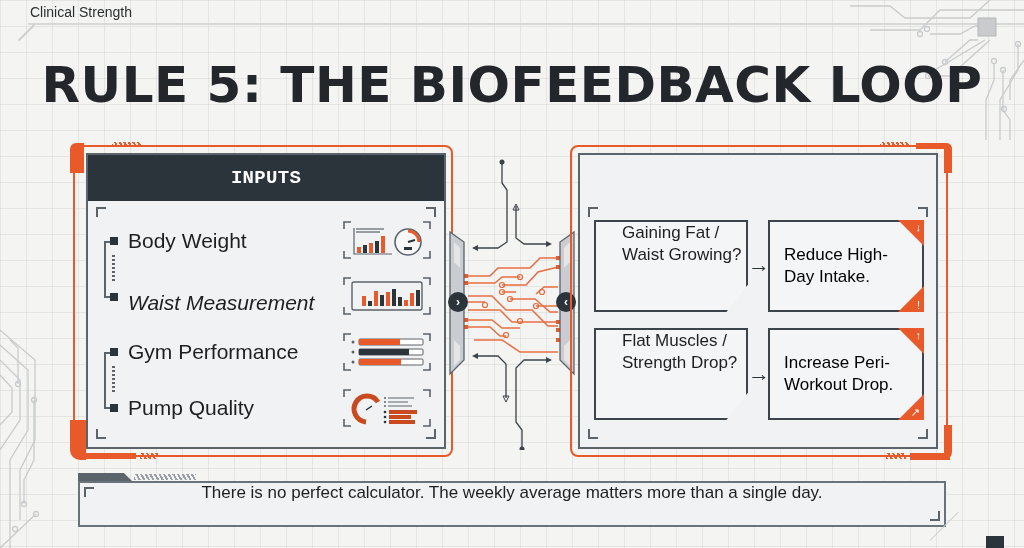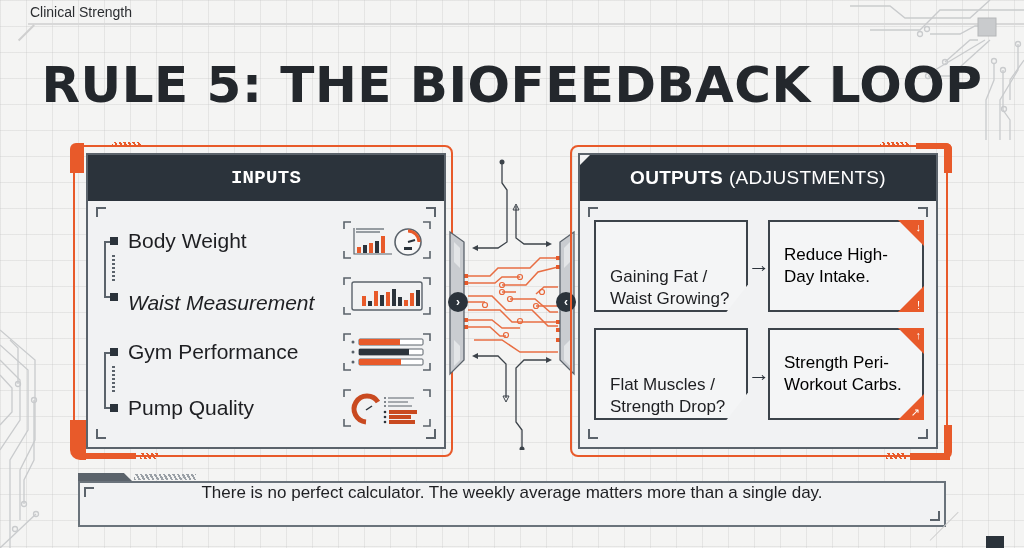--- a/index.html
+++ b/index.html
@@ -52,21 +52,21 @@
   .bullet { position: absolute; width: 8px; height: 8px; background: #2b333b; }
   .bracket { position: absolute; width: 6px; border-left: 2px solid #5b636b; border-top: 2px solid #5b636b; border-bottom: 2px solid #5b636b; }
   .dash-col { position: absolute; width: 3px; background: repeating-linear-gradient(to bottom, #5b636b 0 2px, transparent 2px 4px); }
 
   .icon-box { position: absolute; }
 
   .out-box {
     position: absolute; background: #f4f5f6; border: 2px solid #3c434a;
     clip-path: polygon(0 0, 100% 0, 100% 70%, 86% 100%, 0 100%);
     font-size: 17px; line-height: 22px; color: #1e1f22;
-    display: flex; align-items: flex-end; padding-left: 14px;
+    display: flex; align-items: flex-start; padding-left: 26px;
   }
   .out-box2 {
     position: absolute; background: #f4f5f6; border: 2px solid #3c434a;
     clip-path: polygon(0 0, 86% 0, 100% 22%, 100% 78%, 88% 100%, 0 100%);
     font-size: 17px; line-height: 22px; color: #000000;
     display: flex; align-items: center; padding-left: 14px;
   }
   .tri-tr { position: absolute; width: 26px; height: 26px; background: #e85a2a; clip-path: polygon(0 0, 100% 0, 100% 100%); color: #fff; font-size: 11px; }
   .tri-br { position: absolute; width: 26px; height: 26px; background: #e85a2a; clip-path: polygon(100% 0, 100% 100%, 0 100%); color: #fff; font-size: 11px; }
   .tri-tr span { position: absolute; right: 3px; top: 1px; }
@@ -317,24 +317,20 @@
 
 <div class="abs outer-frame" style="left:570px;top:145px;width:378px;height:312px;"></div>
 <div class="abs" style="left:916px;top:143px;width:36px;height:6px;background:#e85a2a;border-radius:0 6px 0 0;"></div>
 <div class="abs" style="left:944px;top:143px;width:8px;height:30px;background:#e85a2a;border-radius:0 6px 0 0;"></div>
 <div class="abs" style="left:880px;top:142px;width:30px;height:5px;background:repeating-linear-gradient(60deg,#e85a2a 0 2px,transparent 2px 4px);"></div>
 <div class="abs" style="left:944px;top:425px;width:8px;height:35px;background:#e85a2a;border-radius:0 0 8px 0;"></div>
 <div class="abs" style="left:910px;top:453px;width:40px;height:7px;background:#e85a2a;"></div>
 <div class="abs" style="left:886px;top:453px;width:20px;height:6px;background:repeating-linear-gradient(60deg,#e85a2a 0 2px,transparent 2px 4px);"></div>
 
 <div class="abs panel" style="left:578px;top:153px;width:360px;height:296px;">
-  <div class="panel-header" style="clip-path:polygon(10px 0,100% 0,100% 100%,0 100%,0 10px);">
-    <span>OUTPUTS</span>
-    <span class="paren">(ADJUSTMENTS)</span>
-  </div>
   <div class="corner c-tl" style="left:8px;top:52px;"></div>
   <div class="corner c-tr" style="right:8px;top:52px;"></div>
   <div class="corner c-bl" style="left:8px;bottom:8px;"></div>
   <div class="corner c-br" style="right:8px;bottom:8px;"></div>
 </div>
 
 <div class="out-box" style="left:594px;top:220px;width:154px;height:92px;">
   <span style="max-width:130px;">Gaining Fat / Waist Growing?</span>
 </div>
 <div class="arrow-icon" style="left:748px;top:254px;">→</div>
@@ -346,21 +342,21 @@
   </div>
 <div class="tri-br" style="left:898px;top:286px;">
     <span>!</span>
   </div>
 
 <div class="out-box" style="left:594px;top:328px;width:154px;height:92px;">
   <span style="max-width:130px;">Flat Muscles / Strength Drop?</span>
 </div>
 <div class="arrow-icon" style="left:748px;top:363px;">→</div>
 <div class="out-box2" style="left:768px;top:328px;width:156px;height:92px;">
-  <span style="max-width:135px;">Strength Peri-Workout Carbs.</span>
+  <span style="max-width:135px;">Increase Peri-Workout Drop.</span>
 </div>
 <div class="tri-tr" style="left:898px;top:328px;">
     <span>↑</span>
   </div>
 <div class="tri-br" style="left:898px;top:394px;">
     <span>↗</span>
   </div>
 
 <div class="abs footer-tab"></div>
 <div class="abs footer-hatch"></div>

